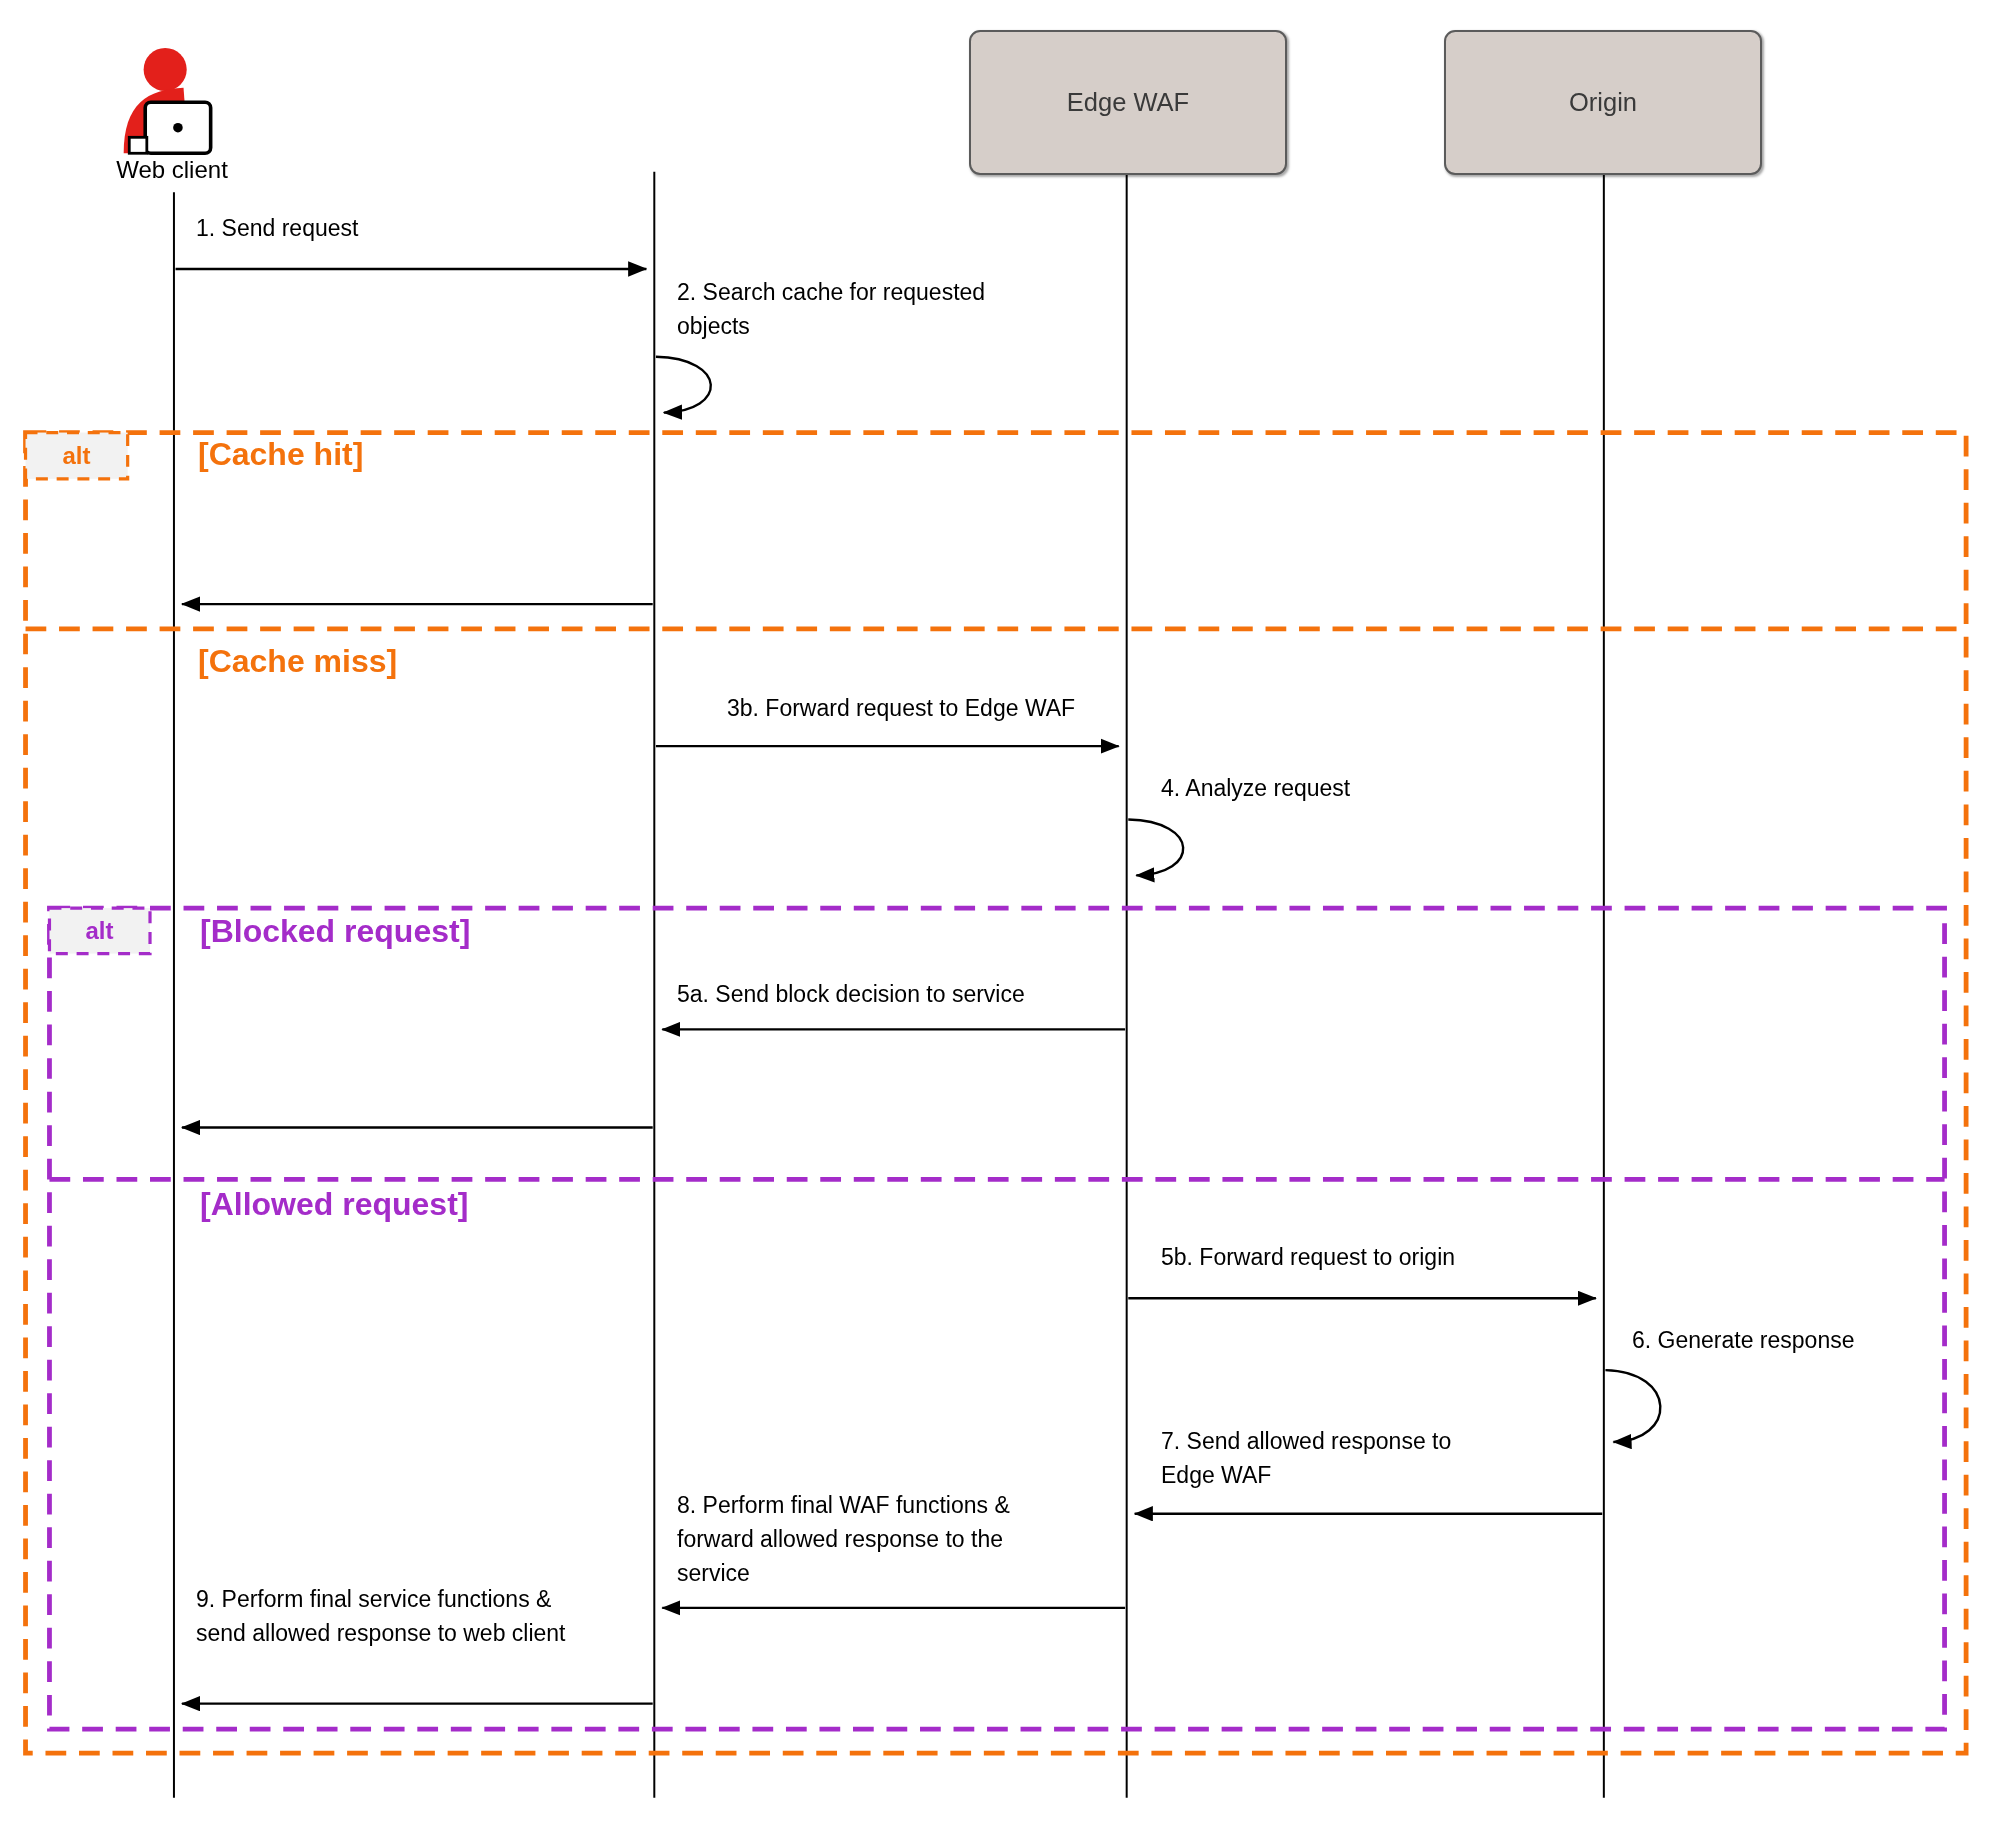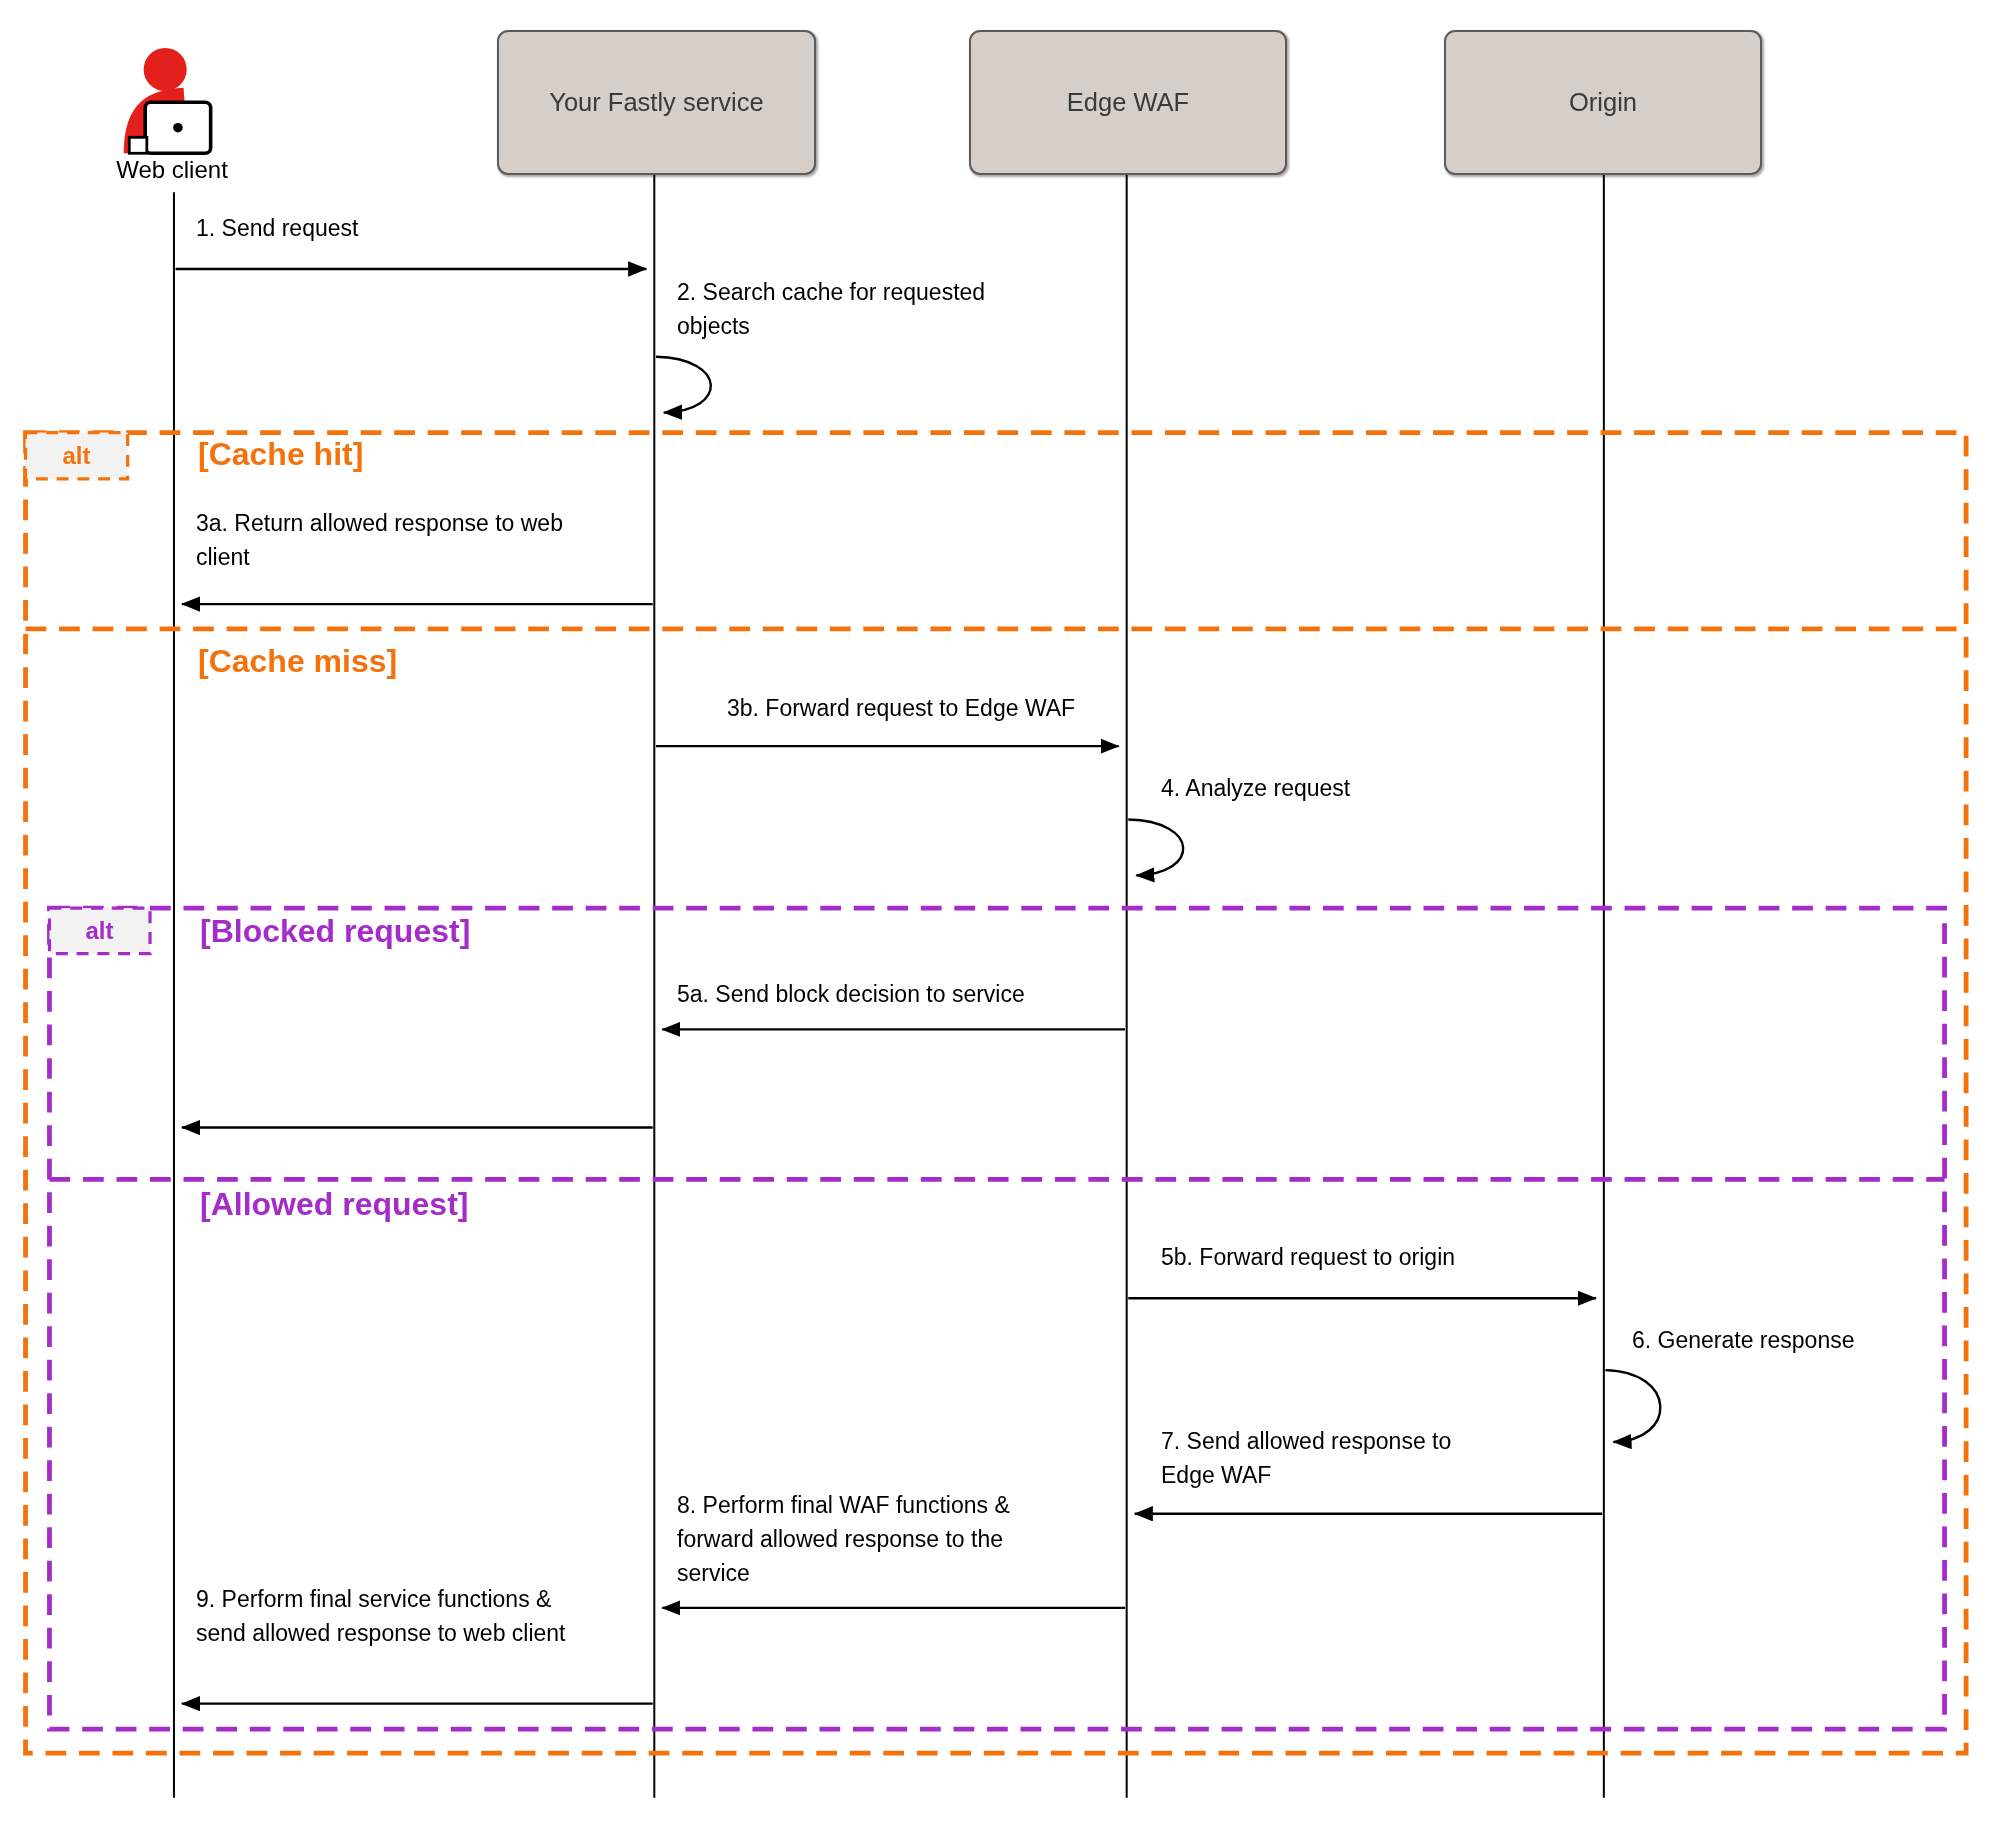--- a/index.html
+++ b/index.html
@@ -82,43 +82,39 @@
 
     <g>
       <circle cx="207" cy="87" r="27" fill="#E3201B"></circle>
       <path d="M 155 192 C 155 130 185 112 230 110 L 236 192 Z" fill="#E3201B"></path>
       <rect x="182" y="128" width="82" height="64" rx="7" fill="#ffffff" stroke="#000" stroke-width="4.5"></rect>
       <circle cx="223" cy="160" r="6" fill="#000"></circle>
       <rect x="162" y="172" width="22" height="20" fill="#ffffff" stroke="#000" stroke-width="3.5"></rect>
     </g>
   </svg>
 
-  <div class="actor-box" style="left:497px;top:30px;width:315px;height:141px;">
-    <span>Your Fastly service</span>
-  </div>
   <div class="actor-box" style="left:969px;top:30px;width:314px;height:141px;text-align:center;">
     <span>Edge WAF</span>
   </div>
   <div class="actor-box" style="left:1444px;top:30px;width:314px;height:141px;">
     <span>Origin</span>
   </div>
 
   <div class="actor-label" style="left:84px;top:156px;width:176px;">Web client</div>
 
   <div class="op-label cond-orange" style="left:25.5px;top:433px;width:102px;height:46px;">alt</div>
   <div class="op-label cond-purple" style="left:49px;top:908px;width:101px;height:45px;">alt</div>
 
   <div class="cond cond-orange" style="left:198px;top:441px;">[Cache hit]</div>
   <div class="cond cond-orange" style="left:198px;top:648px;">[Cache miss]</div>
   <div class="cond cond-purple" style="left:200px;top:918px;">[Blocked request]</div>
   <div class="cond cond-purple" style="left:200px;top:1191px;">[Allowed request]</div>
 
   <div class="msg" style="left:196px;top:211px;width:335px;">1. Send request</div>
   <div class="msg" style="left:677px;top:275px;width:351px;">2. Search cache for requested objects</div>
-  <div class="msg" style="left:196px;top:506px;width:367px;">3a. Return allowed response to web client</div>
   <div class="msg" style="left:705px;top:691px;width:463px;margin-left:22px;">3b. Forward request to Edge WAF</div>
   <div class="msg" style="left:1161px;top:771px;width:335px;">4. Analyze request</div>
   <div class="msg" style="left:677px;top:977px;width:463px;">5a. Send block decision to service</div>
   <div class="msg" style="left:1161px;top:1240px;width:415px;">5b. Forward request to origin</div>
   <div class="msg" style="left:1632px;top:1323px;width:335px;">6. Generate response</div>
   <div class="msg" style="left:1161px;top:1424px;width:343px;">7. Send allowed response to Edge WAF</div>
   <div class="msg" style="left:677px;top:1488px;width:375px;">8. Perform final WAF functions &amp; forward allowed response to the service</div>
   <div class="msg" style="left:196px;top:1582px;width:383px;">9. Perform final service functions &amp; send allowed response to web client</div>
 
 </div>

